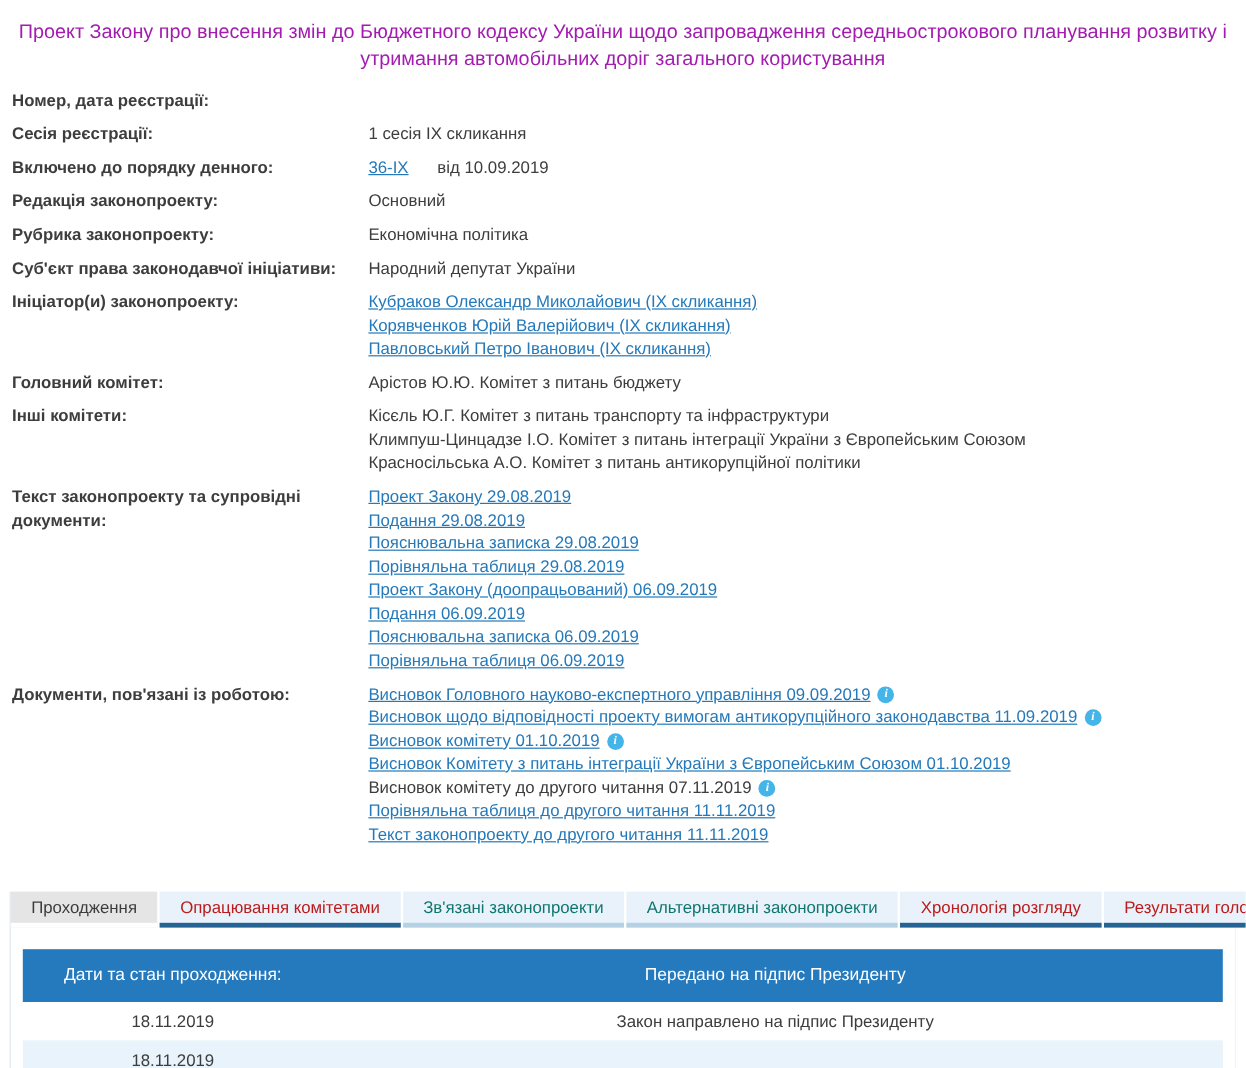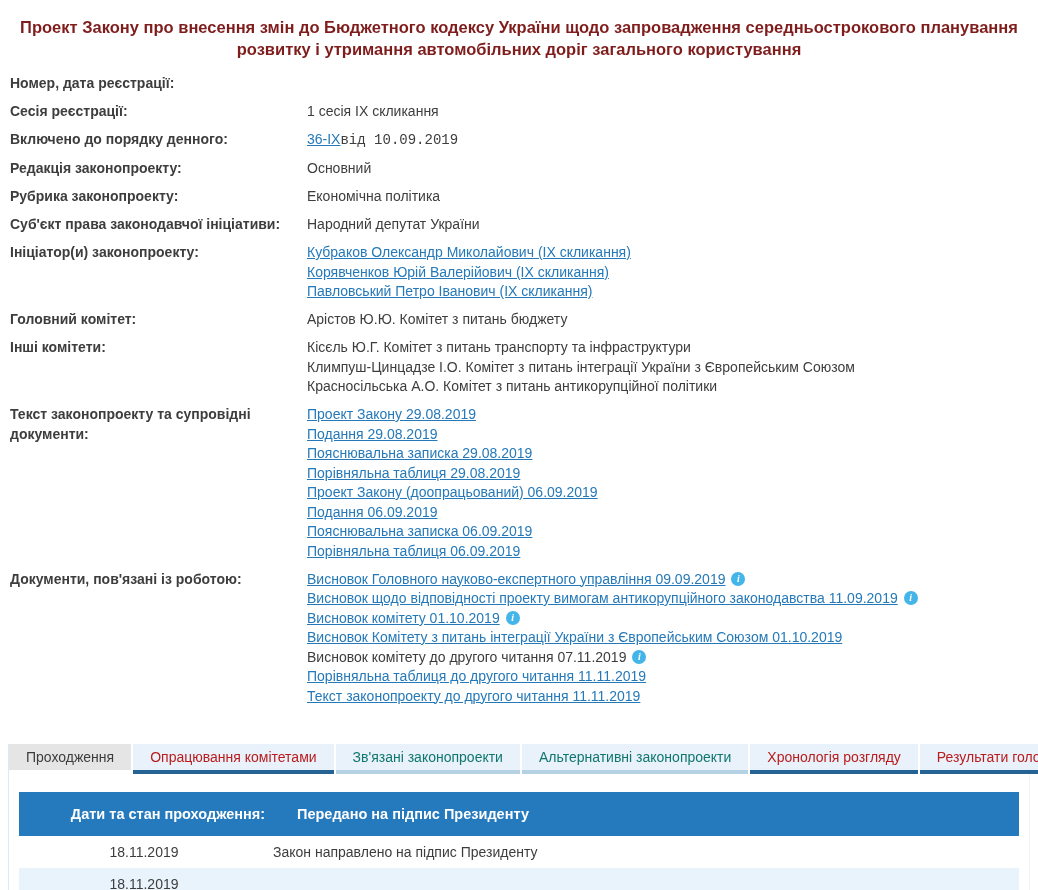--- a/index.html
+++ b/index.html
@@ -5,28 +5,28 @@
   * { box-sizing: border-box; margin: 0; padding: 0; }
   html,body { background:#ffffff; }
   body {
     width:1038px; height:890px; overflow:hidden;
     font-family:"Liberation Sans","DejaVu Sans",sans-serif;
     font-size:14px; color:#3d3d3d;
   }
   a { color:#2579b9; text-decoration:underline; }
   .page-title {
     margin:16px 12px 14px 12px;
-    text-align:center; font-weight:bold; font-size:16.5px; line-height:22px; color:#7f1d1d;
+    text-align:center; font-weight:normal; font-size:16.5px; line-height:22px; color:#a21caf;
   }
   .content { padding:0 10px; }
   .detail-row { display:flex; margin-bottom:8.5px; line-height:19.5px; }
   .detail-label { flex:0 0 297px; font-weight:bold; padding-right:12px; }
   .detail-value { flex:1 1 auto; }
   .value-line { line-height:19.5px; }
-  .suffix { margin-left:0;font-family:Liberation Mono, monospace; }
+  .suffix { margin-left:24px; }
   .info-icon {
     display:inline-block; width:14px; height:14px; border-radius:50%;
     background:#44b5e8; color:#ffffff; font-size:10px; font-weight:bold; font-style:italic;
     line-height:14px; text-align:center; margin-left:6px;
     position:relative; top:-2px; cursor:pointer;
     font-family:"Liberation Serif","DejaVu Serif",serif;
   }
   
   .panel { margin:38px 8px 0 8px; border-left:1px solid #dfe9f1; border-right:1px solid #eef4f8; }
   .tabs { display:flex; }
@@ -35,26 +35,26 @@
     background:#e9f2fa; color:#b91c1c; font-size:14px;
     border-bottom:4px solid #266395; margin-right:2px; cursor:pointer; white-space:nowrap;
   }
   .tab:last-child { margin-right:0; }
   .tab.active { background:#e5e5e5; color:#3d3d3d; border-bottom-color:#ffffff; cursor:default; }
   .tab.disabled { color:#0f766e; border-bottom-color:#b4d2e4; cursor:default; }
   
   .status-table { margin:18px 10px 0 10px; }
   .table-header {
     display:flex; align-items:center; height:44px;
-    background:#2579bd; color:#ffffff; font-weight:bold; font-size:14.5px;padding-left:24px;
+    background:#2579bd; color:#ffffff; font-weight:normal; font-size:14.5px;
   }
   .table-row { display:flex; align-items:center; height:32px; }
   .table-row.alt { background:#e8f3fb; }
   .col-date { flex:0 0 250px; text-align:center; }
-  .col-status { flex:1 1 auto; padding-left:4px; text-align:left; }
+  .col-status { flex:1 1 auto; padding-left:4px; text-align:center; }
 </style>
 </head>
 <body>
 
 <h1 class="page-title">Проект Закону про внесення змін до Бюджетного кодексу України щодо запровадження середньострокового планування розвитку і утримання автомобільних доріг загального користування</h1>
 
 <div class="content">
   <div id="details-list">
       <div class="detail-row">
         <div class="detail-label">Номер, дата реєстрації:</div>

